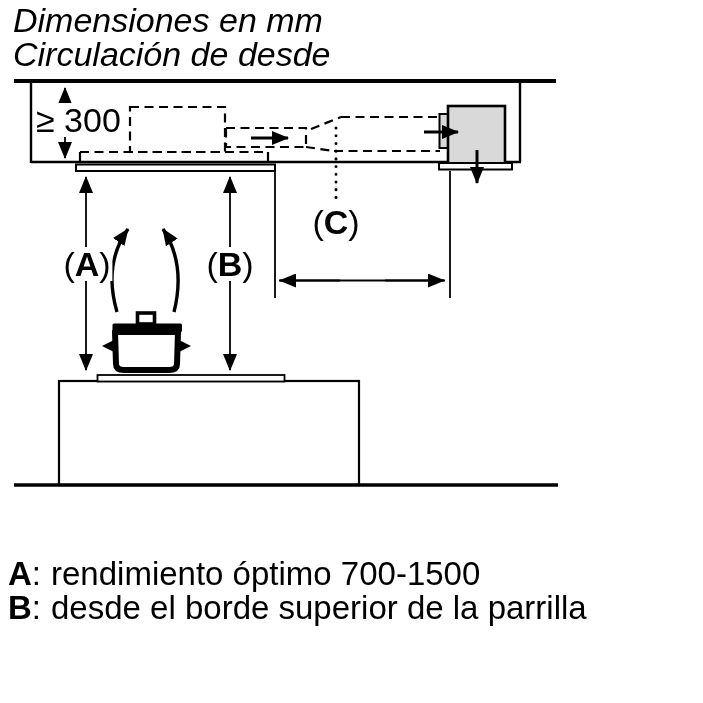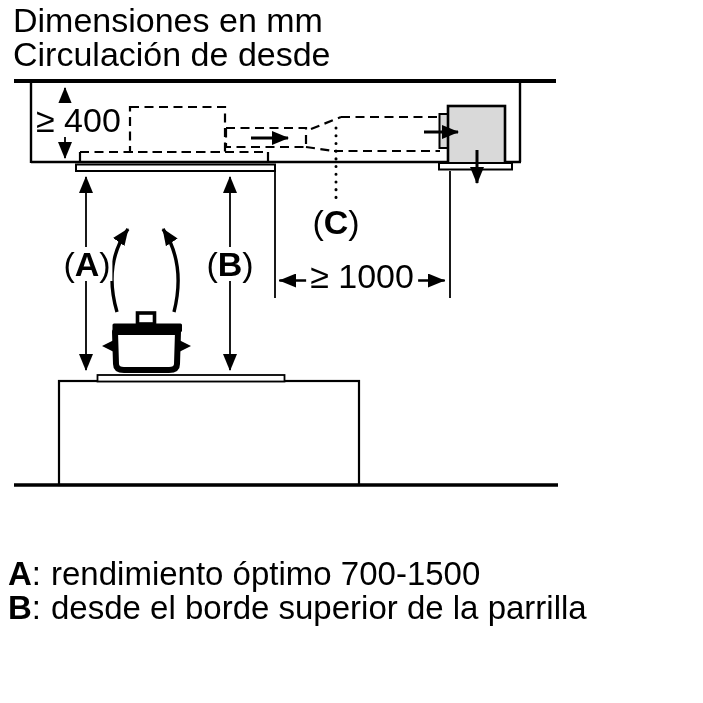--- a/index.html
+++ b/index.html
@@ -3,21 +3,21 @@
 <meta charset="utf-8">
 <style>
   html,body{margin:0;padding:0;background:#ffffff;}
   body{width:703px;height:703px;position:relative;overflow:hidden;
        font-family:"Liberation Sans","DejaVu Sans",sans-serif;color:#000;}
   #stage{position:absolute;inset:0;}
   svg{position:absolute;left:0;top:0;z-index:1;}
   .txt{position:absolute;z-index:2;white-space:nowrap;font-size:34px;line-height:34px;background:#ffffff;}
   .center{transform:translateX(-50%);}
   .b{font-weight:bold;}
-  #header{position:absolute;left:13px;top:4px;z-index:2;font-size:34px;line-height:33.5px;white-space:nowrap;}
+  #header{position:absolute;left:13px;top:4px;z-index:2;font-size:34px;line-height:33.5px;white-space:nowrap;font-style:italic;}
   #legend{position:absolute;left:8px;top:525px;z-index:2;font-size:33px;line-height:33.5px;margin-top:32px;}
   .legend-line{white-space:nowrap;}
   .lg-letter{font-weight:bold;}
   .lg-text{margin-left:10px;}
   .legend-line.cont{padding-left:41px;}
   .legend-line.cont .lg-text{margin-left:0;}
 </style>
 </head>
 <body>
 
@@ -80,29 +80,28 @@
     <path d="M117,312 Q103,264 128,229" fill="none" stroke="#000" stroke-width="3.4" marker-end="url(#arr)"></path>
     <path d="M174,312 Q186,264 163,229" fill="none" stroke="#000" stroke-width="3.4" marker-end="url(#arr)"></path>
 
     <rect x="137.5" y="313" width="17" height="11" fill="#ffffff" stroke="#000" stroke-width="3.6"></rect>
     <polygon points="114,340 102,346 114,352" fill="#000"></polygon>
     <polygon points="179,340 191,346 179,352" fill="#000"></polygon>
     <path d="M115,332 L178,332 L177,364 Q177,370 169,370 L124,370 Q116,370 116,364 Z" fill="#ffffff" stroke="#000" stroke-width="6" stroke-linejoin="round"></path>
     <rect x="112.5" y="323.5" width="69.5" height="8.5" rx="1.5" fill="#000"></rect>
   </svg>
 
-  <div class="txt" style="left:36px;top:103px;padding:0 3px 0 0;">≥ 400</div>
+  <div class="txt" style="left:36px;top:103px;padding:0 3px 0 0;">≥ 300</div>
 
 
   <div class="txt center" style="left:87px;top:247px;padding:0 2px;"><span>(</span><span class="b">A</span><span>)</span></div>
 
   <div class="txt center" style="left:230px;top:247px;padding:0 2px;"><span>(</span><span class="b">B</span><span>)</span></div>
 
   <div class="txt center" style="left:336px;top:205px;padding:0 2px;"><span>(</span><span class="b">C</span><span>)</span></div>
 
-  <div class="txt center" style="left:362px;top:259px;padding:0 4px;">≥ 1000</div>
 
   <div id="legend">
     <div class="legend-line"><span class="lg-letter">A</span><span class="lg-sep">:</span><span class="lg-text">rendimiento óptimo 700-1500</span></div>
     <div class="legend-line"><span class="lg-letter">B</span><span class="lg-sep">:</span><span class="lg-text">desde el borde superior de la parrilla</span></div>
   </div>
 
 </div>
 
 </body></html>

